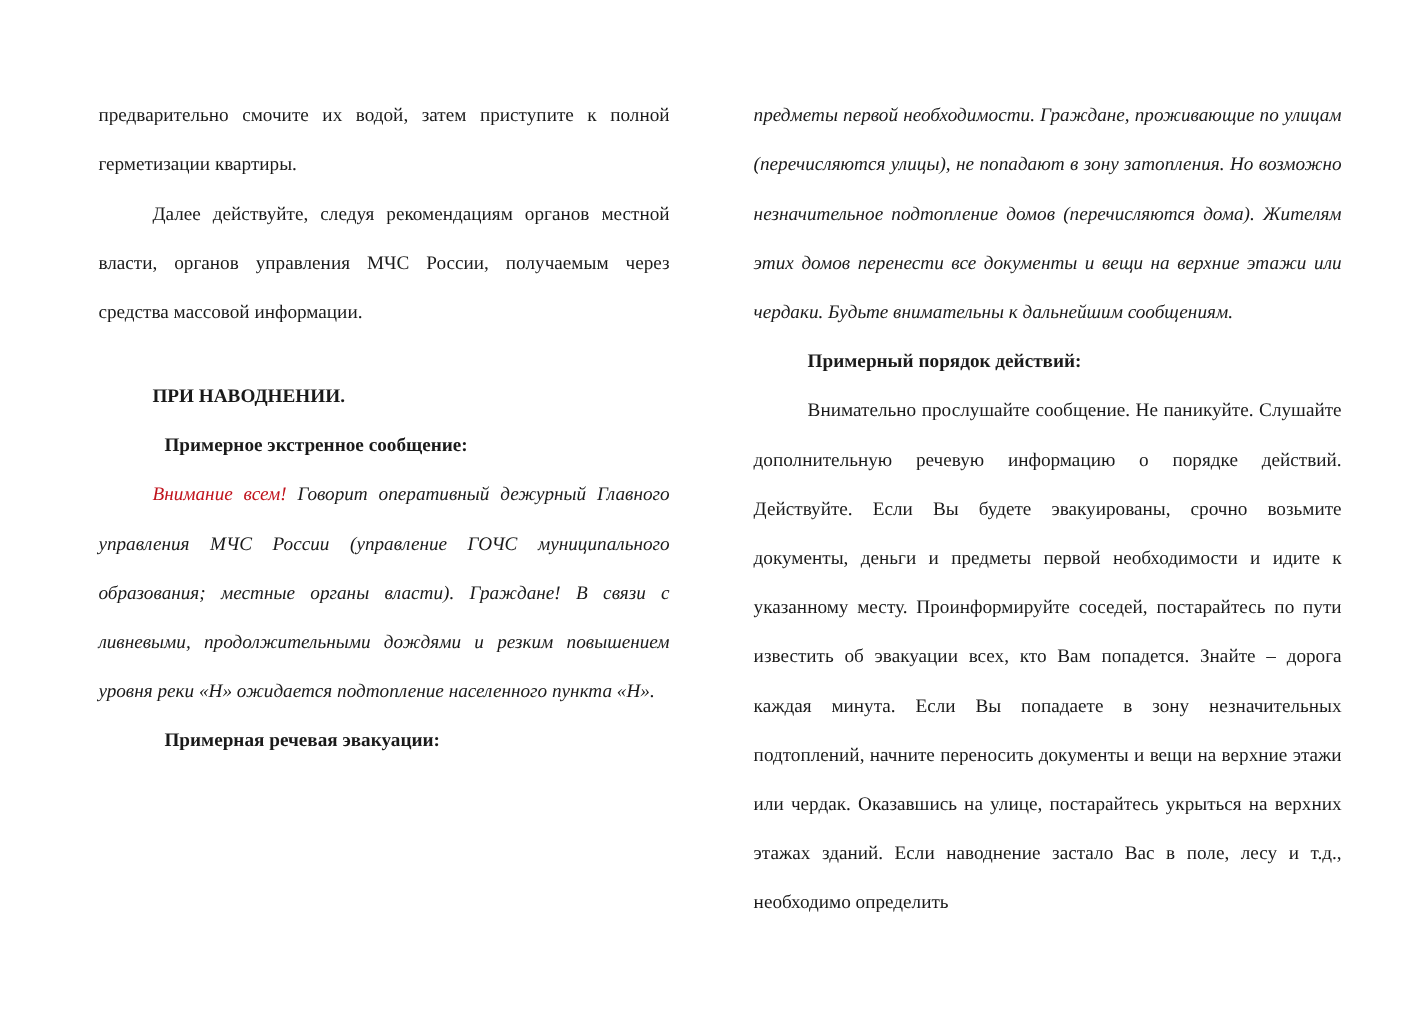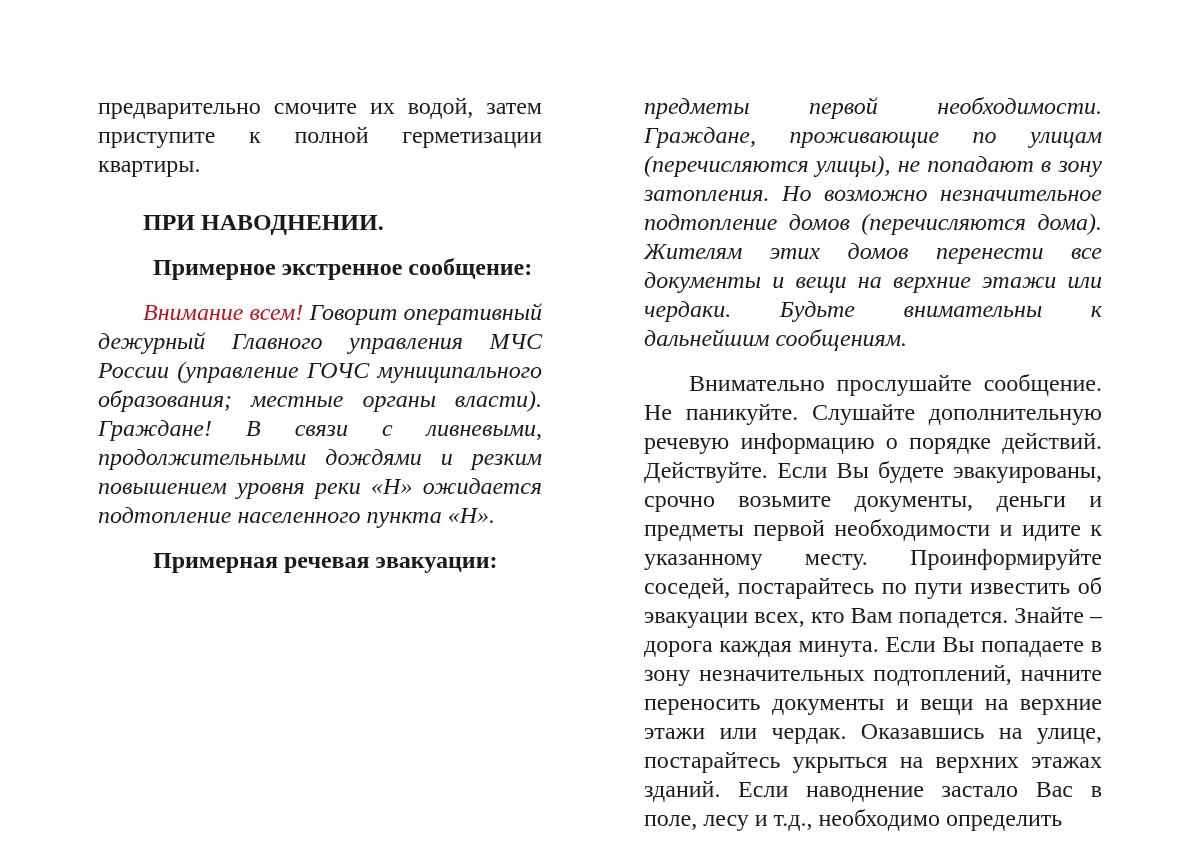--- a/index.html
+++ b/index.html
@@ -22,23 +22,23 @@
     box-sizing: border-box;
   }
   .col-left {
     width: 476px;
     margin-right: 70px;
   }
   .col-right {
     width: 490px;
   }
   .page p {
-    margin: 16px;
-    font-size: 24px;
-    line-height: 29px;
+    margin: 0;
+    font-size: 16px;
+    line-height: 41px;
     color: var(--ink, #1a1a1a);
     text-align: justify;
     hyphens: none;
   }
   .indent { text-indent: 45px; }
   .it { font-style: italic; }
   .h-red {
     color: var(--red, #c0121c);
     font-weight: bold;
     text-align: center;
@@ -55,24 +55,26 @@
     color: var(--red, #c0121c);
   }
 </style>
 </head>
 <body>
 
 <div class="page">
 
   <div class="col col-left">
     <p>предварительно смочите их водой, затем приступите к полной герметизации квартиры.</p>
+    <p class="indent">Далее действуйте, следуя рекомендациям органов местной власти, органов управления МЧС России, получаемым через средства массовой информации.</p>
     <p class="h-red gap-before">ПРИ НАВОДНЕНИИ.</p>
     <p class="h-blue">Примерное экстренное сообщение:</p>
     <p class="it indent"><span class="alert-lead">Внимание всем!</span><span> Говорит оперативный дежурный Главного управления МЧС России (управление ГОЧС муниципального образования; местные органы власти). Граждане! В связи с ливневыми, продолжительными дождями и резким повышением уровня реки «Н» ожидается подтопление населенного пункта «Н».</span></p>
     <p class="h-blue">Примерная речевая эвакуации:</p>
   </div>
 
   <div class="col col-right">
     <p class="it">предметы первой необходимости. Граждане, проживающие по улицам (перечисляются улицы), не попадают в зону затопления. Но возможно незначительное подтопление домов (перечисляются дома). Жителям этих домов перенести все документы и вещи на верхние этажи или чердаки. Будьте внимательны к дальнейшим сообщениям.</p>
+    <p class="h-red">Примерный порядок действий:</p>
     <p class="indent">Внимательно прослушайте сообщение. Не паникуйте. Слушайте дополнительную речевую информацию о порядке действий. Действуйте. Если Вы будете эвакуированы, срочно возьмите документы, деньги и предметы первой необходимости и идите к указанному месту. Проинформируйте соседей, постарайтесь по пути известить об эвакуации всех, кто Вам попадется. Знайте – дорога каждая минута. Если Вы попадаете в зону незначительных подтоплений, начните переносить документы и вещи на верхние этажи или чердак. Оказавшись на улице, постарайтесь укрыться на верхних этажах зданий. Если наводнение застало Вас в поле, лесу и т.д., необходимо определить</p>
   </div>
 
 </div>
 
 </body></html>

